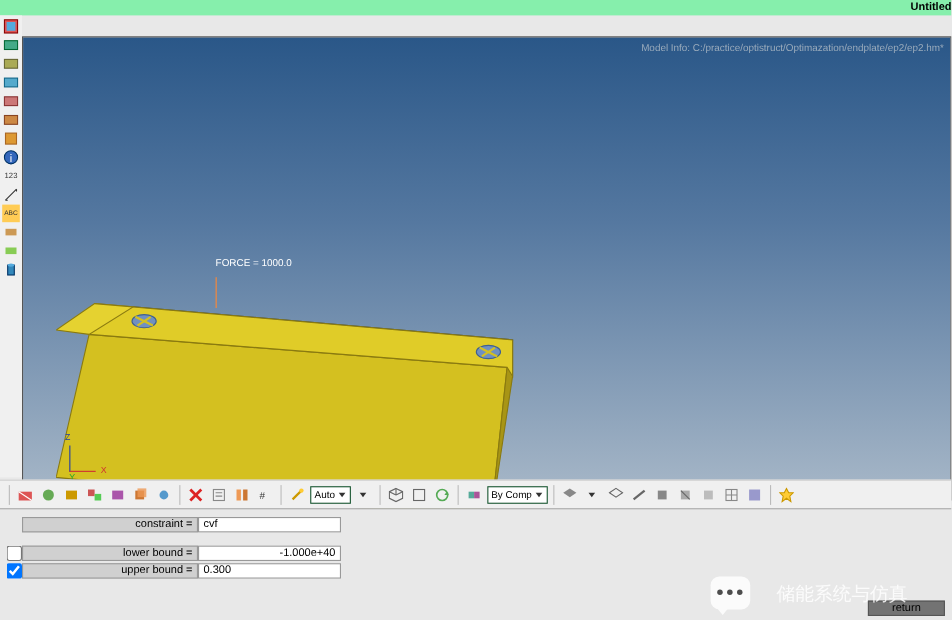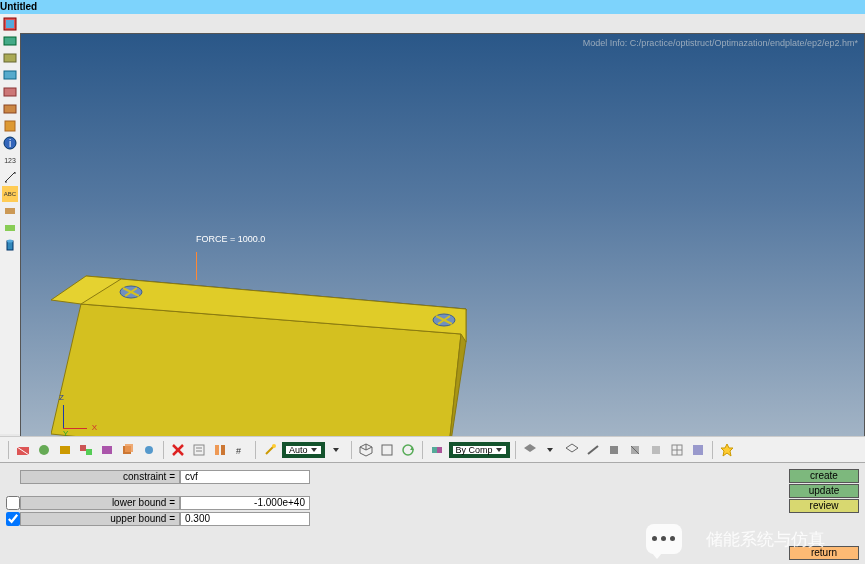--- a/index.html
+++ b/index.html
@@ -1,49 +1,49 @@
 <!DOCTYPE html>
 <html><head>
 <meta charset="utf-8">
 <style>
 * { margin: 0; padding: 0; box-sizing: border-box; font-family: Arial, sans-serif; }
 body { width: 865px; height: 564px; overflow: hidden; background: #e8e8e8; position: relative; }
 
-.title-bar { width: 100%; height: 14px; background: #7dd3fc; text-align: left; font-size: 10px; font-weight: bold; line-height: 14px; }
+.title-bar { width: 100%; height: 14px; background: #86efac; text-align: right; font-size: 10px; font-weight: bold; line-height: 14px; }
 
 .left-toolbar { position: absolute; left: 0; top: 14px; width: 20px; height: 420px; background: #f0f0f0; display: flex; flex-direction: column; align-items: center; padding-top: 2px; gap: 1px; }
 .tb-icon { width: 16px; height: 16px; cursor: pointer; display: flex; align-items: center; justify-content: center; font-size: 9px; }
 
 .viewport { position: absolute; left: 20px; top: 14px; width: 845px; height: 422px; background: linear-gradient(to bottom, #2a5788 0%, #5578a0 40%, #a8b8c8 100%); border: 1px solid #555; margin-top: 19px; }
 .model-info { position: absolute; right: 6px; top: 4px; color: #9ab; font-size: 9px; }
 .force-label { position: absolute; left: 175px; top: 200px; color: #fff; font-size: 9px; }
 .force-line { position: absolute; left: 175px; top: 218px; width: 1px; height: 28px; background: #ff8833; }
 .axis-triad { position: absolute; left: 22px; bottom: 5px; width: 50px; height: 50px; }
 .axis-z { position: absolute; left: 20px; bottom: 20px; width: 1px; height: 24px; background: #1e3aa8; } .axis-z::after { content: 'Z'; position: absolute; top: -12px; left: -4px; color: #1e3aa8; font-size: 8px; }
 .axis-x { position: absolute; left: 20px; bottom: 20px; width: 24px; height: 1px; background: #d03030; } .axis-x::after { content: 'X'; position: absolute; right: -10px; top: -5px; color: #d03030; font-size: 8px; }
 .axis-y { position: absolute; left: 20px; bottom: 11px; color: #2aa82a; font-size: 8px; }
 
 .plate { position: absolute; left: 30px; top: 230px; width: 450px; height: 210px; }
 .plate svg { width: 100%; height: 100%; }
 
 .btm-toolbar { position: absolute; left: 0; top: 436px; width: 865px; height: 26px; background: #f0f0f0; display: flex; align-items: center; padding: 0 6px; gap: 3px; border-top: 1px solid #ccc; }
 .btm-toolbar .sep { width: 1px; height: 18px; background: #bbb; margin: 0 2px; }
 .btm-toolbar .ico { width: 18px; height: 18px; cursor: pointer; display: flex; align-items: center; justify-content: center; }
-.auto-select { font-size: 9px; padding: 1px 3px; border: 4px solid #14532d; background: #fff; height: 16px; display: flex; align-items: center; gap: 3px; }
+.auto-select { font-size: 9px; padding: 1px 3px; border: 1px solid #14532d; background: #fff; height: 16px; display: flex; align-items: center; gap: 3px; }
 .drop-tri { width: 7px; height: 7px; display: inline-block; position: relative; }
 .drop-tri::after { content: ''; border-left: 3px solid transparent; border-right: 3px solid transparent; border-top: 4px solid #333; position: absolute; top: 2px; left: 0; }
 
 .panel { position: absolute; left: 0; top: 462px; width: 865px; height: 102px; background: #e8e8e8; border-top: 1px solid #aaa; padding: 6px; }
 .panel-row { display: flex; align-items: center; height: 15px; margin-bottom: 1px; }
 .plbl { width: 160px; text-align: right; padding-right: 4px; font-size: 10px; background: #d0d0d0; border: 1px solid #999; height: 14px; line-height: 12px; }
 .pval { width: 130px; background: #fff; border: 1px solid #999; height: 14px; font-size: 10px; padding: 0 4px; line-height: 12px; }
 .pcb { width: 14px; height: 14px; margin-right: 0; }
 .btn-col { position: absolute; right: 6px; top: 6px; display: flex; flex-direction: column; gap: 1px; }
 .pbtn { width: 70px; height: 14px; font-size: 10px; text-align: center; line-height: 12px; border: 1px solid #555; cursor: pointer; }
-.btn-green { background: #7db87d; } .btn-yellow { background: #d8d870; } .btn-red { background: #fdba74; }
+.btn-green { background: #7db87d; } .btn-yellow { background: #d8d870; } .btn-red { background: #737373; }
 .return-btn { position: absolute; right: 6px; bottom: 4px; }
 
 .wechat-overlay { position: absolute; right: 40px; bottom: 10px; display: flex; align-items: center; gap: 24px; opacity: 0.85; z-index: 50; pointer-events: none; }
 .wc-bubble { width: 36px; height: 30px; background: #fff; border-radius: 8px; position: relative; }
 .wc-bubble::before { content: ''; position: absolute; bottom: -5px; left: 6px; border-left: 5px solid transparent; border-right: 5px solid transparent; border-top: 6px solid #fff; }
 .wc-dots { position: absolute; top: 12px; left: 6px; display: flex; gap: 4px; } .wc-dots span { width: 5px; height: 5px; background: #333; border-radius: 50%; }
 .wc-text { color: #fff; font-size: 17px; font-weight: 400; }
 </style>
 </head>
 <body>
@@ -325,25 +325,20 @@
         <div class="plbl">lower bound =</div>
         <div class="pval" style="text-align:right">-1.000e+40</div>
       </div>
       <div class="panel-row">
         <input type="checkbox" class="pcb" checked="" style="">
         <div class="plbl">upper bound =</div>
         <div class="pval" style="text-align:left">0.300</div>
       </div>
     </div>
   </div>
-  <div class="btn-col">
-    <div class="pbtn btn-green">create</div>
-    <div class="pbtn btn-green">update</div>
-    <div class="pbtn btn-yellow">review</div>
-  </div>
   <div class="pbtn btn-red return-btn">return</div>
 </div>
 
 <div class="wechat-overlay">
   <div class="wc-bubble">
       <div class="wc-dots">
         <span></span>
         <span></span>
         <span></span>
       </div>

